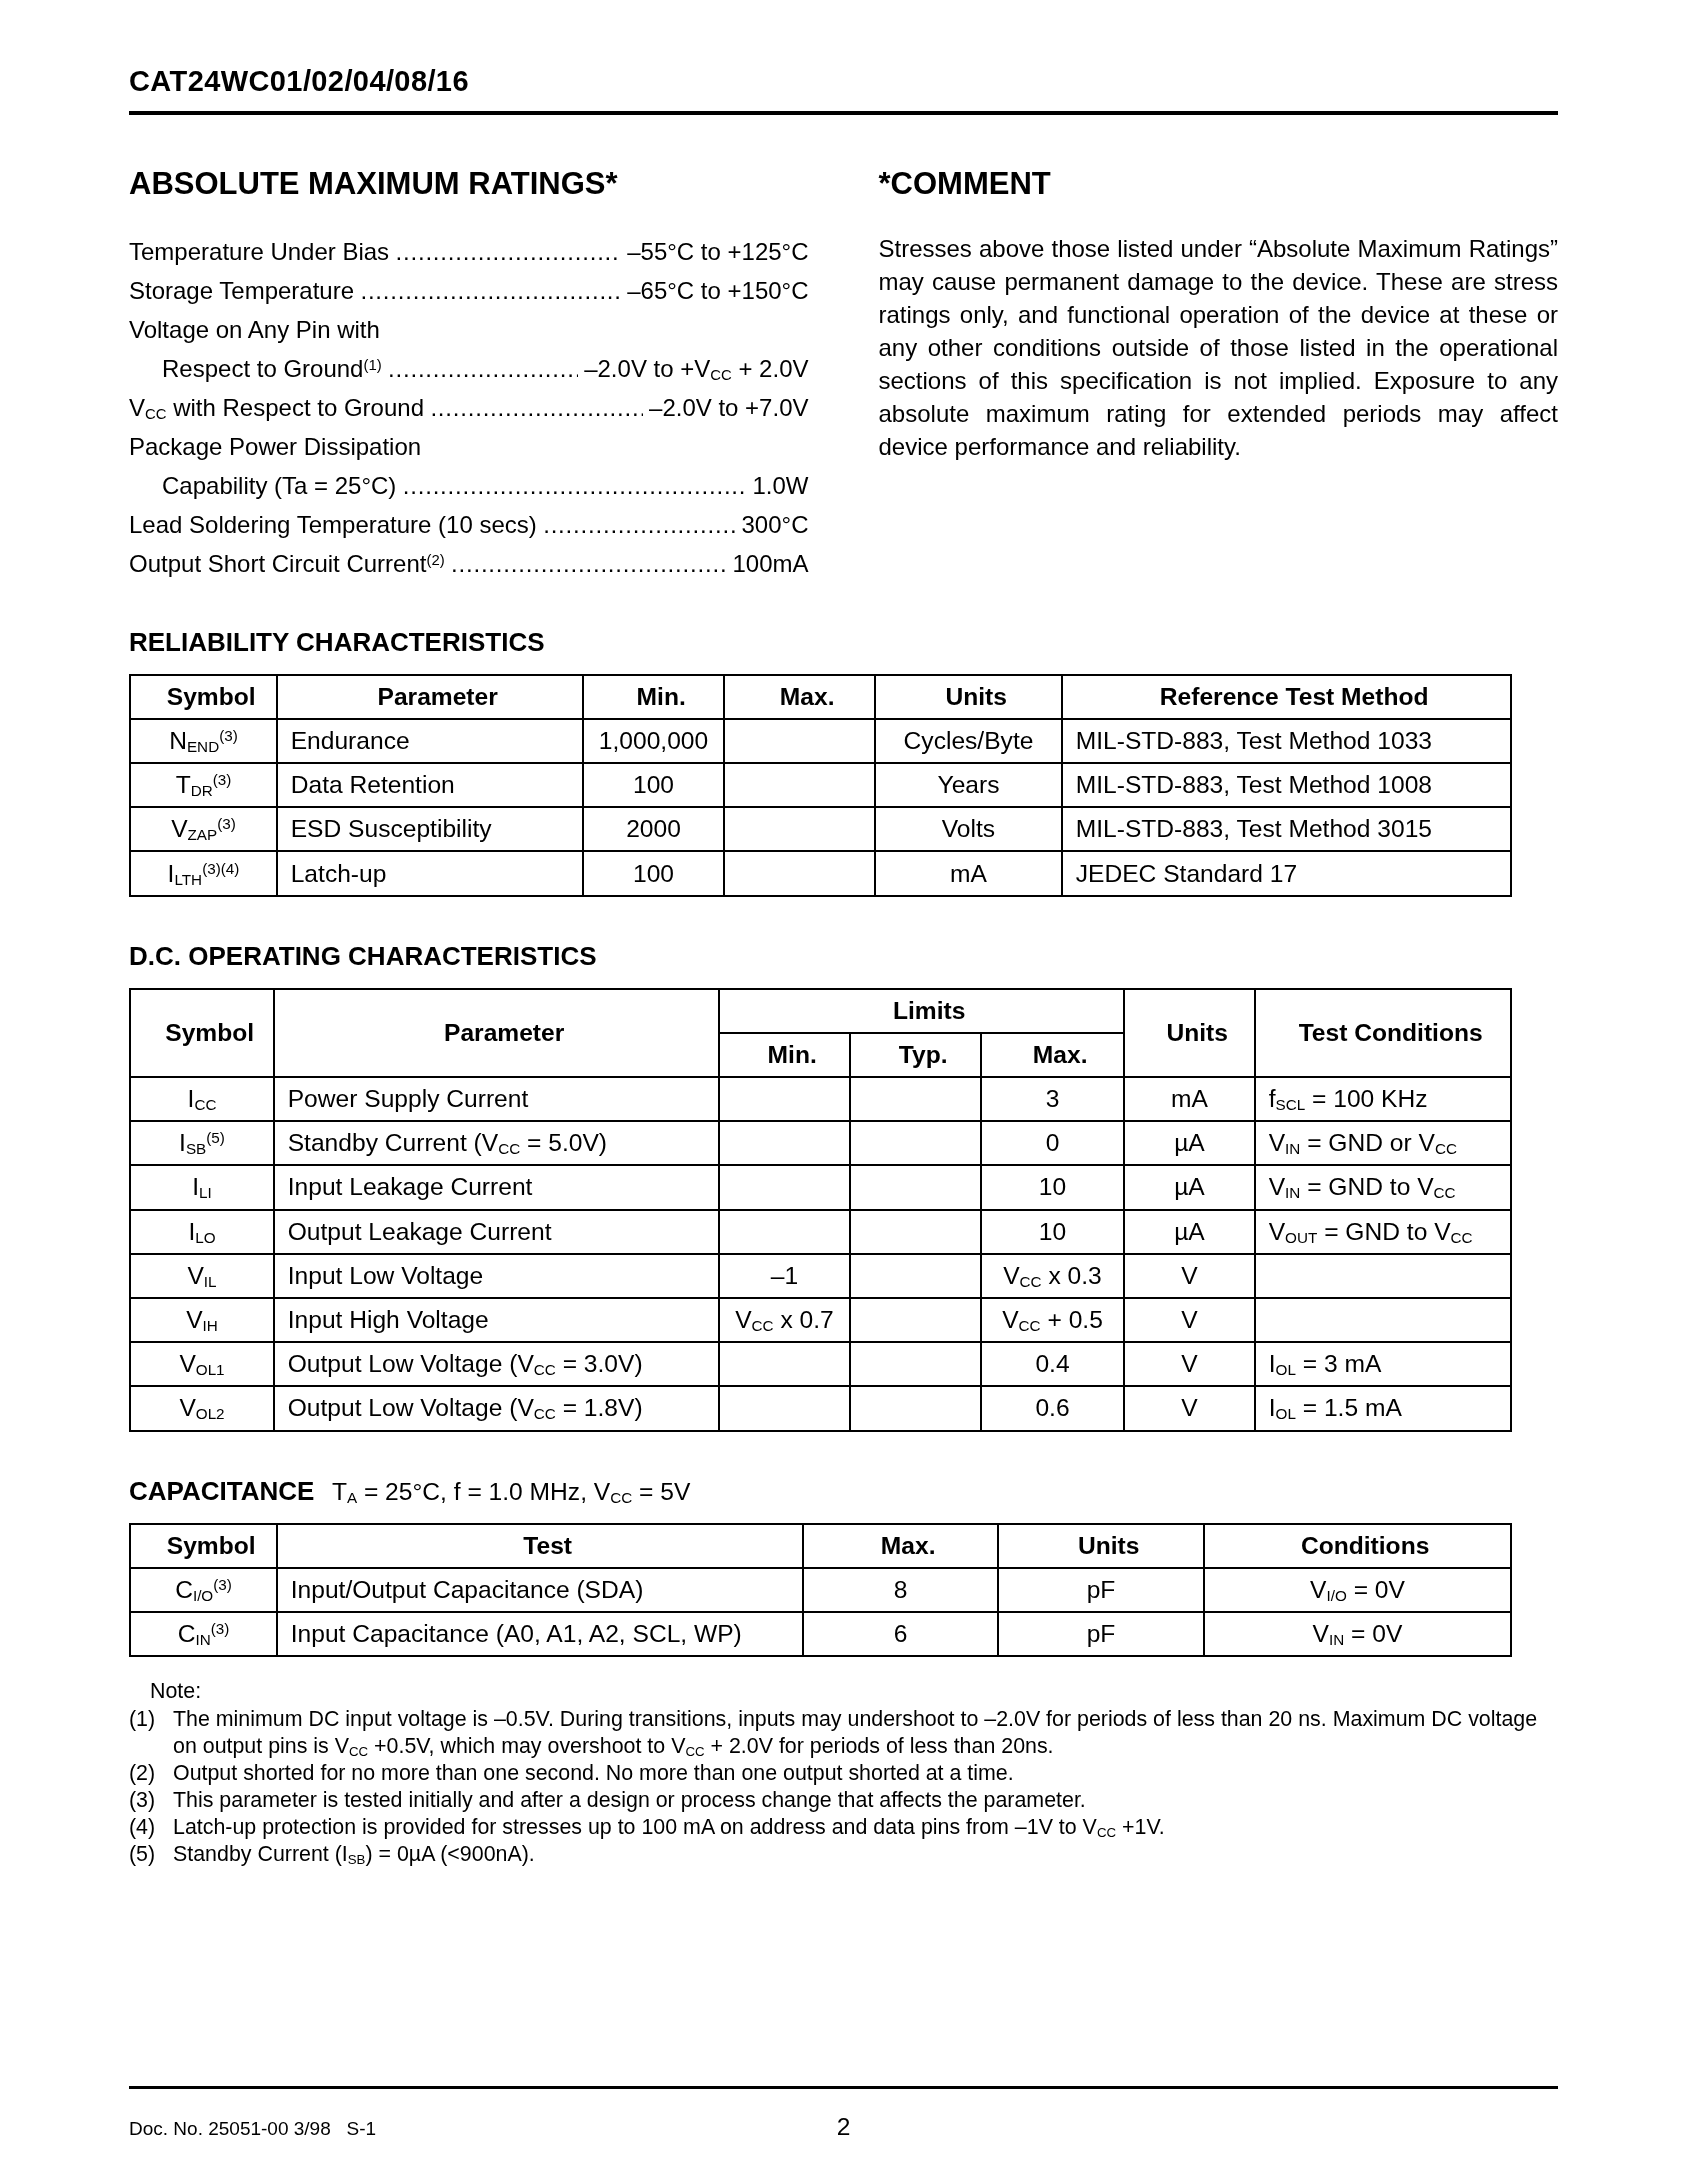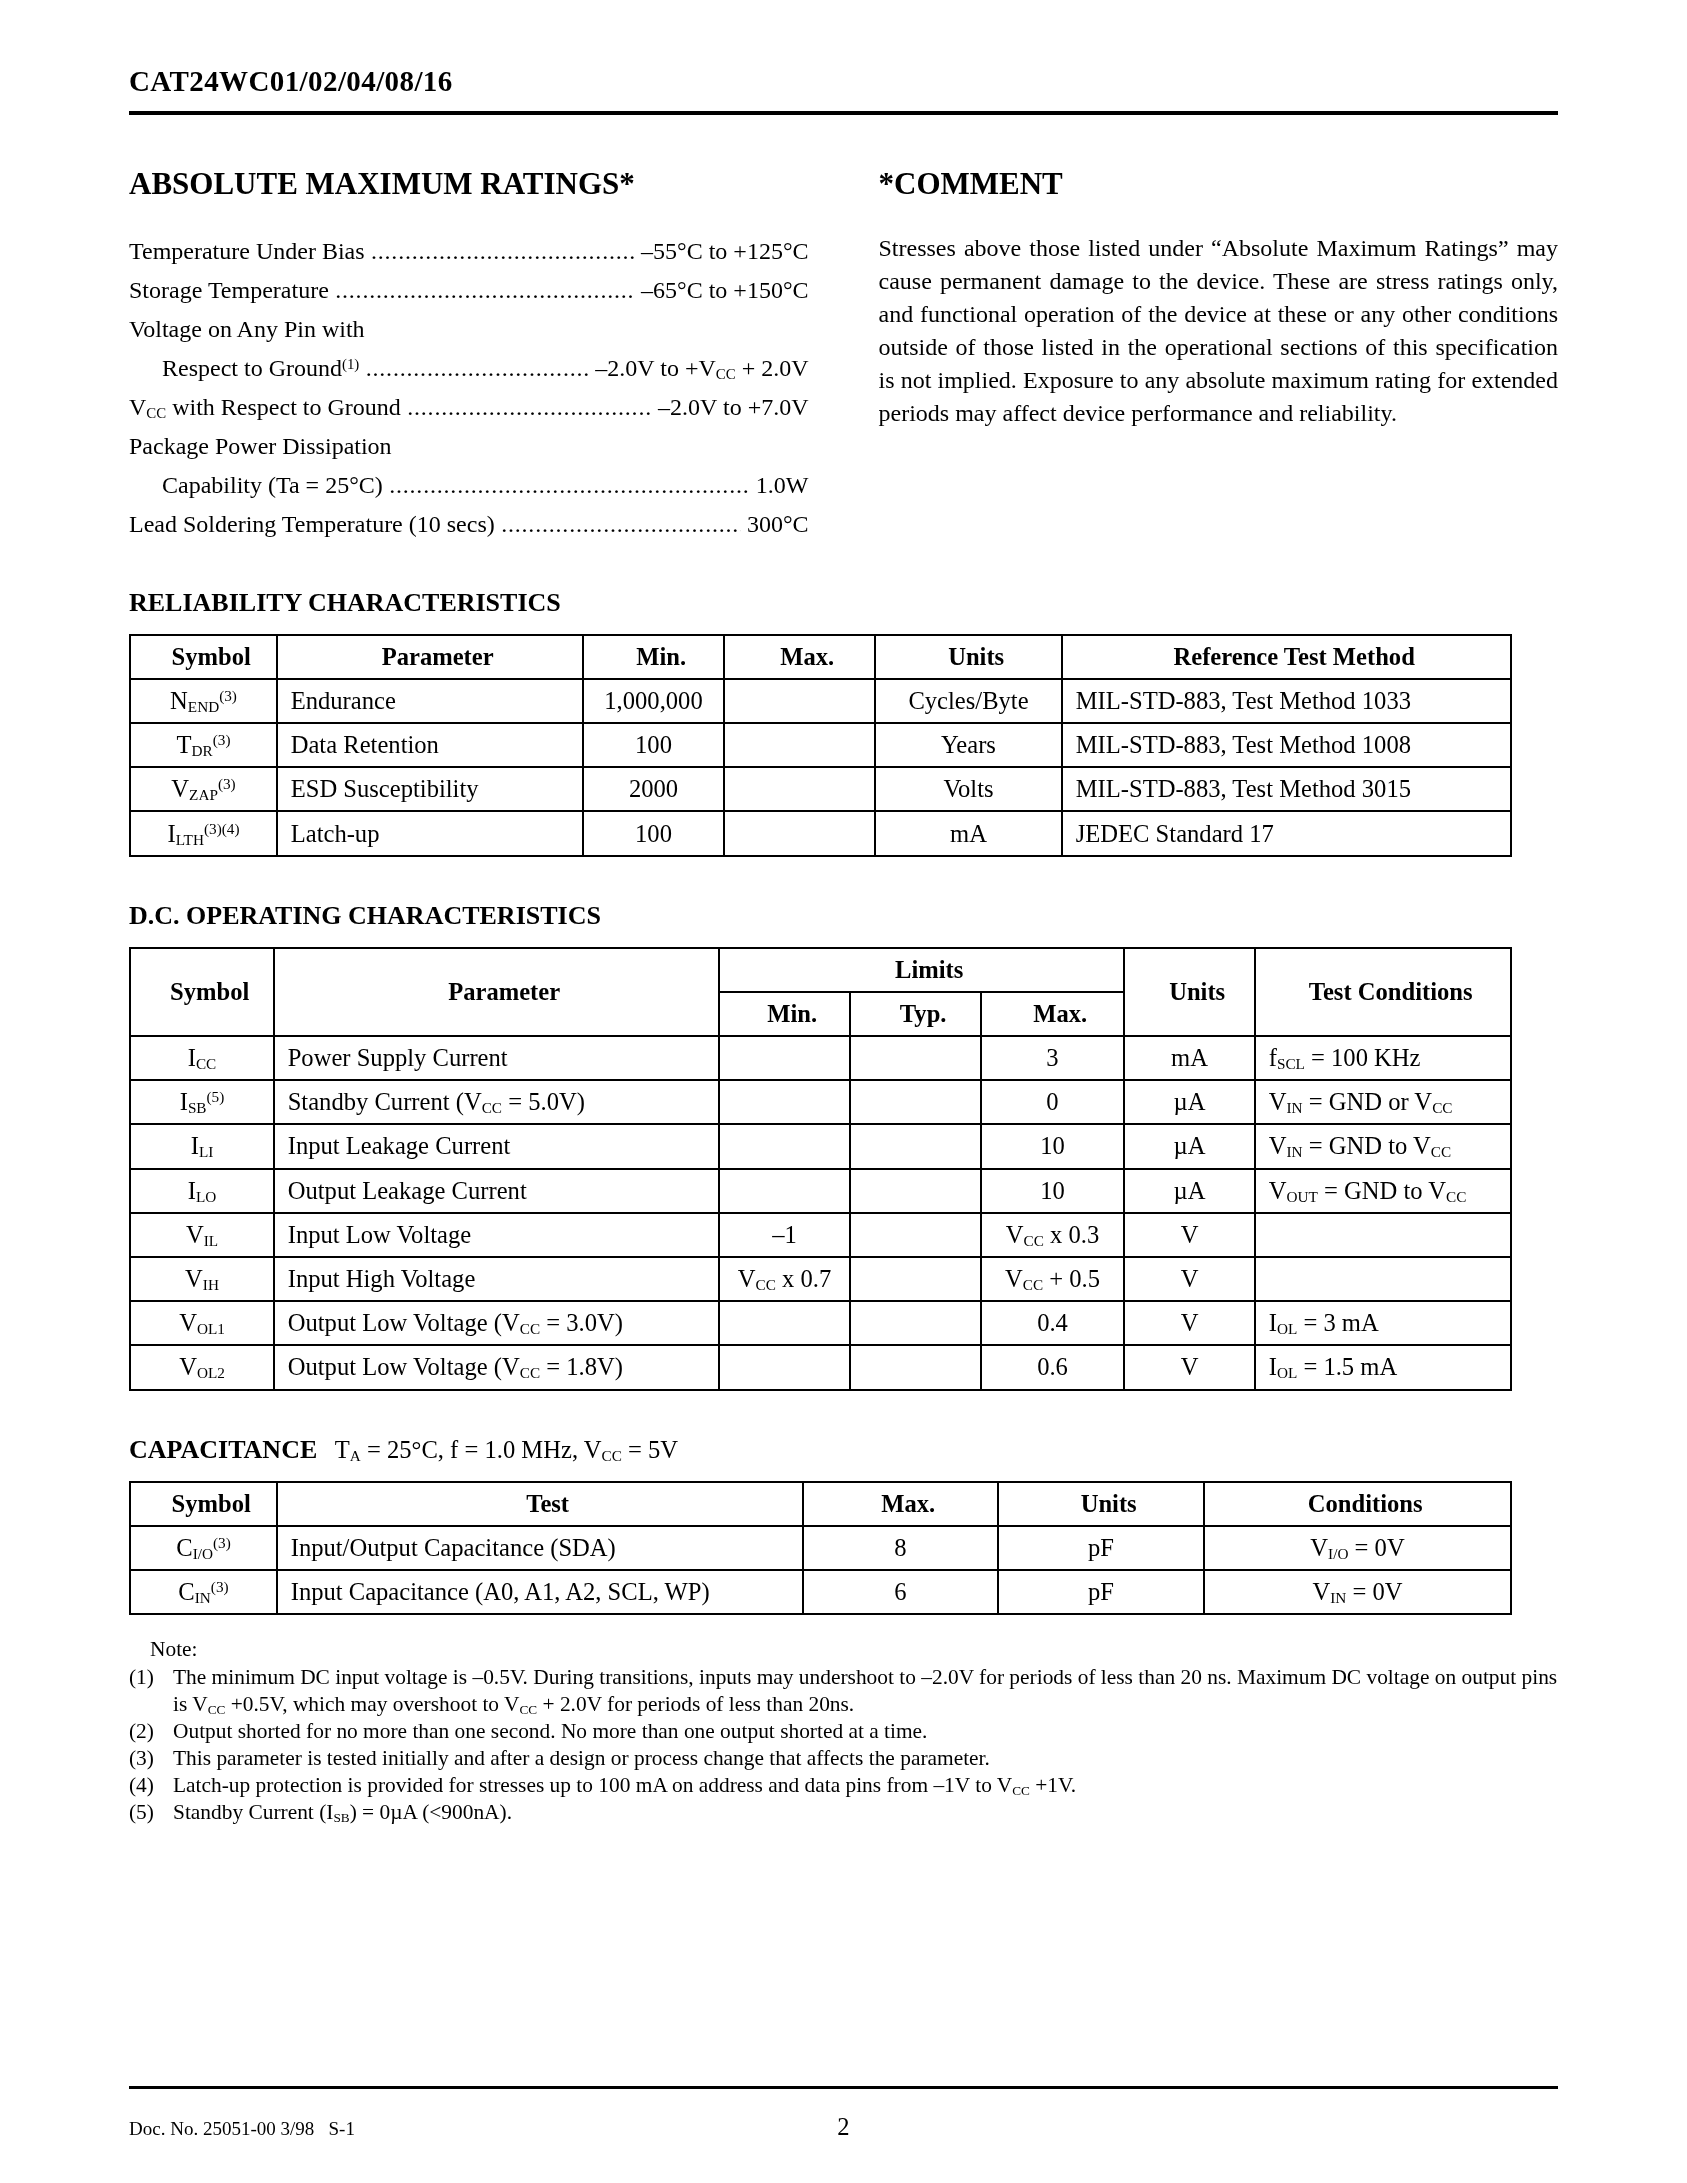--- a/index.html
+++ b/index.html
@@ -6,21 +6,20 @@
   html, body { margin: 0; padding: 0; }
   body {
     width: 1687px; height: 2183px;
     background: #ffffff; color: #000000;
     font-family: "Liberation Sans", sans-serif;
     position: relative;
   }
   .page {
     position: absolute; inset: 0;
     padding: 65px 129px 0 129px;
-    font-family: Liberation Serif, serif;
   }
 
   
   .doc-title { font-size: 29px; font-weight: bold; letter-spacing: 0.4px; }
   .header-rule { border: none; border-top: 4px solid #000; margin: 12.7px 0 0 0; }
 
   
   .two-col { display: flex; gap: 70px; margin-top: 51px; }
   .col { flex: 1 1 0; min-width: 0; }
   .col-title { font-size: 31px; font-weight: bold; }
@@ -118,20 +117,25 @@
         <div class="rating-line indent">
           <span class="r-label">Capability (Ta = 25°C)</span>
           <span class="dots"></span>
           <span class="r-value">1.0W</span>
         </div>
         <div class="rating-line">
           <span class="r-label">Lead Soldering Temperature (10 secs)</span>
           <span class="dots"></span>
           <span class="r-value">300°C</span>
         </div>
+        <div class="rating-line">
+          <span class="r-label">Output Short Circuit Current<sup>(2)</sup></span>
+          <span class="dots"></span>
+          <span class="r-value">100mA</span>
+        </div>
       </div>
     </div>
 
     <div class="col">
       <div class="col-title">*COMMENT</div>
       <div class="comment-body">Stresses above those listed under “Absolute Maximum Ratings” may cause permanent damage to the device. These are stress ratings only, and functional operation of the device at these or any other conditions outside of those listed in the operational sections of this specification is not implied. Exposure to any absolute maximum rating for extended periods may affect device performance and reliability.</div>
     </div>
   </div>
 
   <div class="section">

